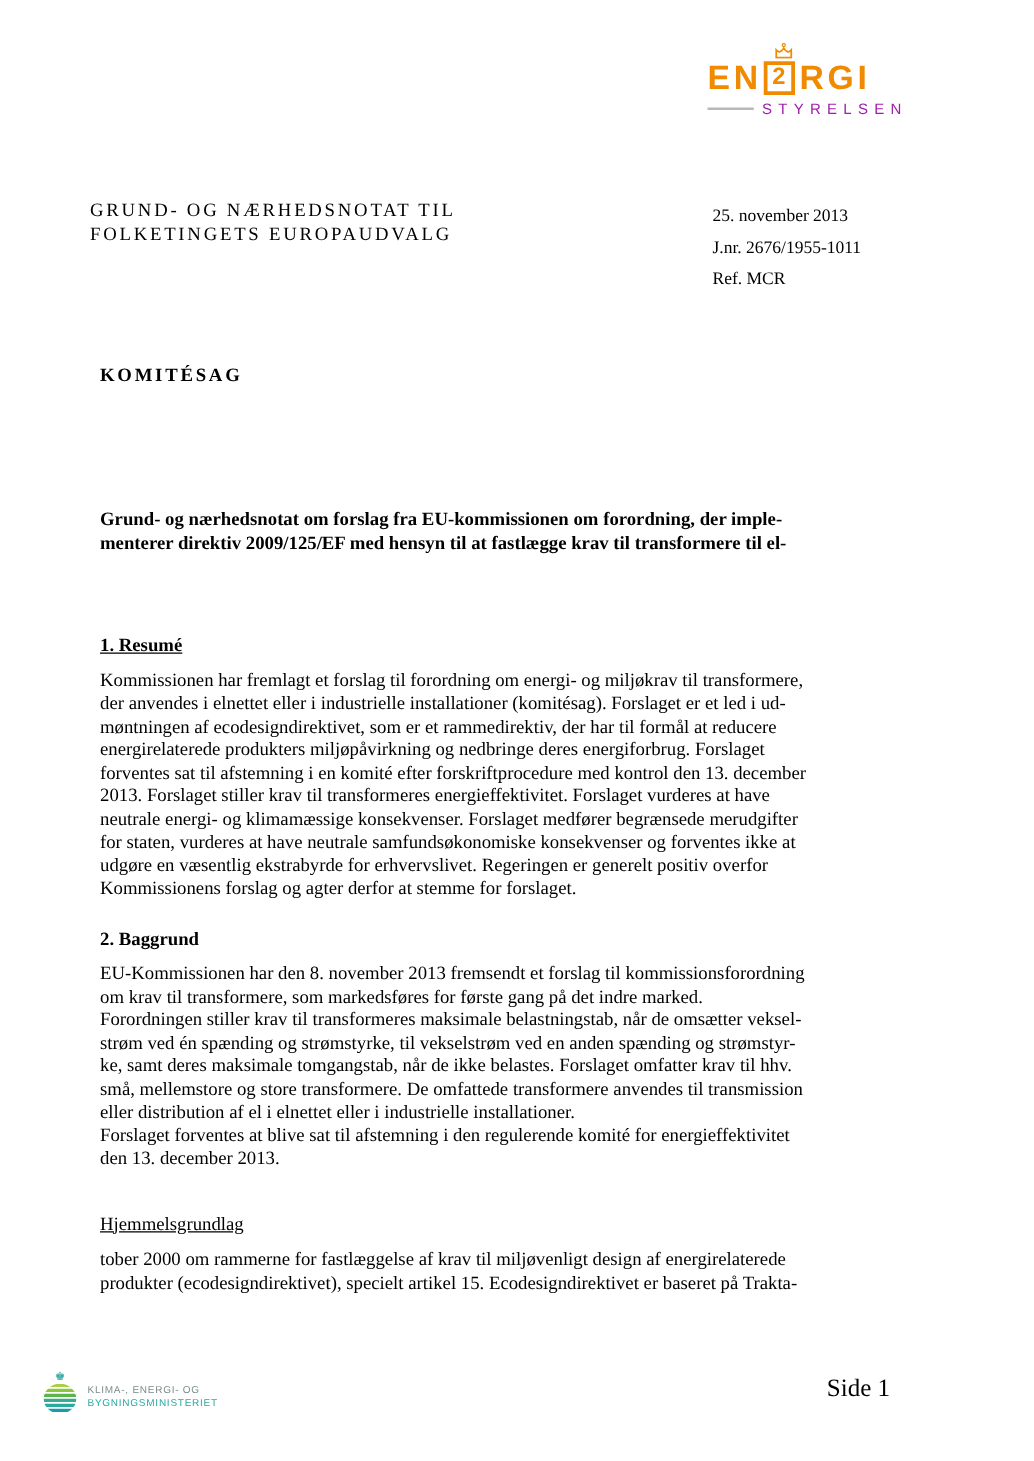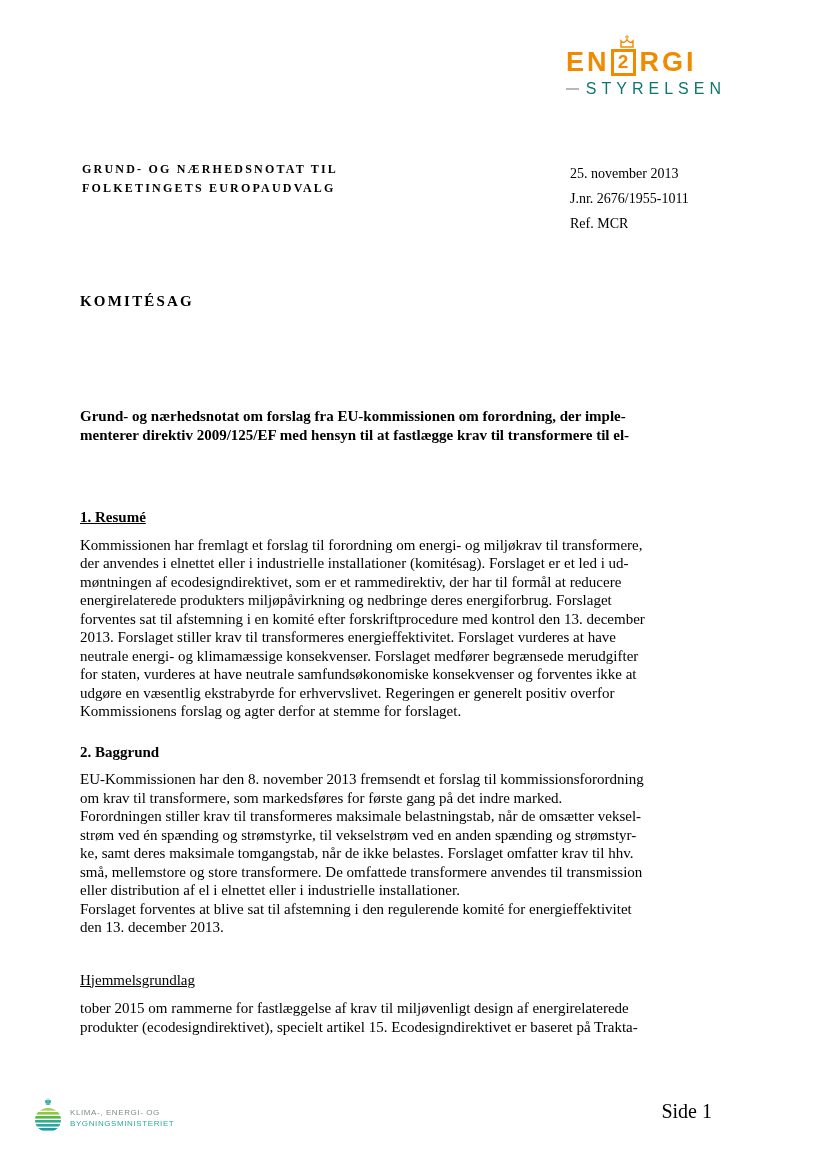--- a/index.html
+++ b/index.html
@@ -47,33 +47,33 @@
     width: 25px;
     height: 27px;
     border: 3px solid #F08A00;
     font-size: 19px;
     letter-spacing: 0;
     margin: 0 4px 0 1px;
   }
   .styrelsen-row { display: flex; align-items: center; gap: 7px; margin-top: 3px; }
   .styrelsen-line { width: 66px; height: 2px; background: #b8b8b8; }
   .styrelsen-text {
-    font-size: 16px;
+    font-size: 12px;
     letter-spacing: 5px;
-    color: #0f766e;
+    color: #a21caf;
     white-space: nowrap;
   }
 
   
   .title-block {
     position: absolute;
-    left: 82px;
+    left: 72px;
     top: 160px;
-    font-weight: bold;
-    font-size: 12px;
+    font-weight: normal;
+    font-size: 15px;
     letter-spacing: 2.2px;
   }
   .title-block div { line-height: 26px; white-space: nowrap; }
   .meta-block {
     position: absolute;
     left: 570px;
     top: 161px;
     font-size: 14px;
   }
   .meta-block div { line-height: 25px; white-space: nowrap; }
@@ -202,21 +202,21 @@
         <div>små, mellemstore og store transformere. De omfattede transformere anvendes til transmission</div>
         <div>eller distribution af el i elnettet eller i industrielle installationer.</div>
       </div>
     <div class="para lines">
         <div>Forslaget forventes at blive sat til afstemning i den regulerende komité for energieffektivitet</div>
         <div>den 13. december 2013.</div>
       </div>
 
     <div class="sub-heading">Hjemmelsgrundlag</div>
     <div class="para first lines">
-        <div>tober 2015 om rammerne for fastlæggelse af krav til miljøvenligt design af energirelaterede</div>
+        <div>tober 2000 om rammerne for fastlæggelse af krav til miljøvenligt design af energirelaterede</div>
         <div>produkter (ecodesigndirektivet), specielt artikel 15. Ecodesigndirektivet er baseret på Trakta-</div>
       </div>
   </div>
 
   <div class="ministry-logo">
     <div class="globe-stack">
       <span class="ministry-crown">♚</span>
       <span>
         <svg width="28" height="26" viewBox="0 0 28 26">
           <defs>

